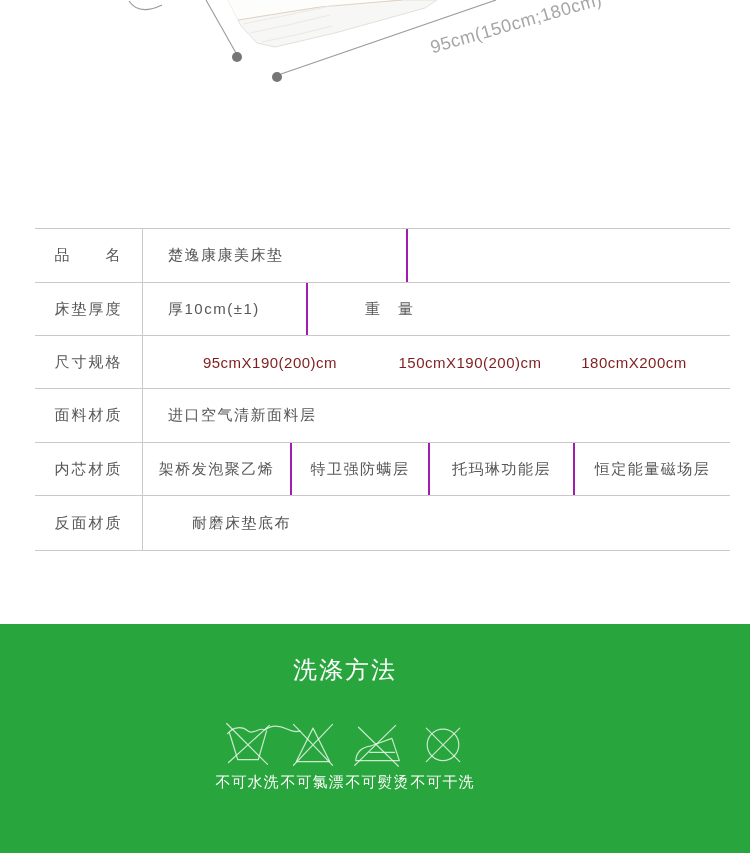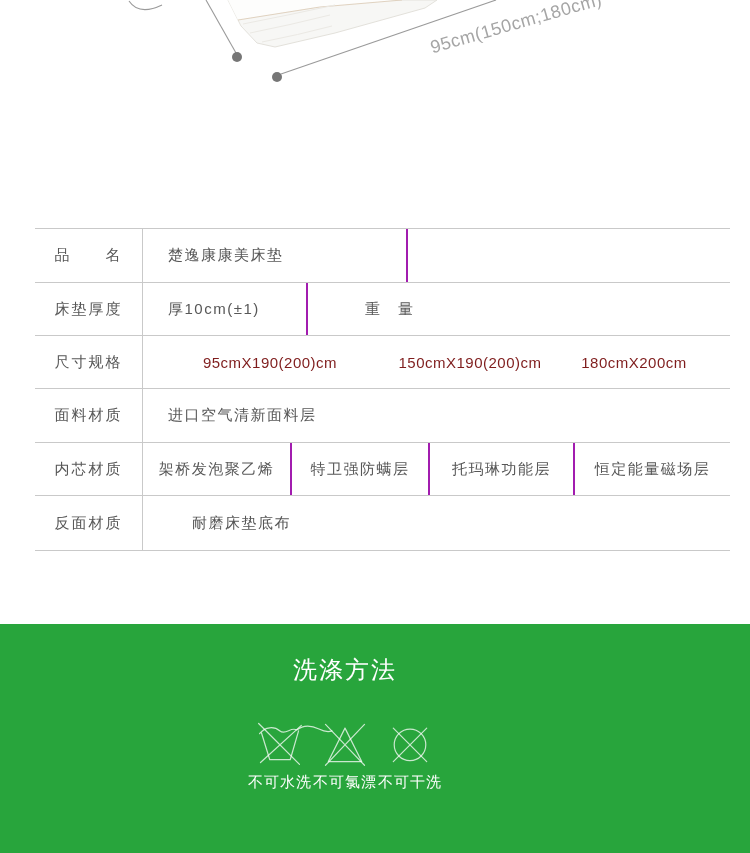--- a/index.html
+++ b/index.html
@@ -141,20 +141,27 @@
         </div>
 
         <div class="wash-item">
           <svg width="56" height="52" viewBox="0 0 60 56">
             <path class="care-stroke" d="M30,12 L12,48 L48,48 Z"></path>
             <path class="care-stroke" d="M9,8 L51,52 M51,8 L9,52"></path>
           </svg>
           <div class="wash-label">不可氯漂</div>
         </div>
 
+        <div class="wash-item">
+          <svg width="56" height="52" viewBox="0 0 60 56">
+            <path class="care-stroke" d="M6,47 L53,47 M6,47 Q7,33 23,31 L45,23 L53,47 M21,38 L48,38"></path>
+            <path class="care-stroke" d="M9,11 L52,53 M49,9 L5,52"></path>
+          </svg>
+          <div class="wash-label">不可熨烫</div>
+        </div>
 
         <div class="wash-item">
           <svg width="56" height="52" viewBox="0 0 60 56">
             <circle class="care-stroke" cx="30" cy="30" r="17"></circle>
             <path class="care-stroke" d="M12,12 L48,48 M48,12 L12,48"></path>
           </svg>
           <div class="wash-label">不可干洗</div>
         </div>
 
       </div>

